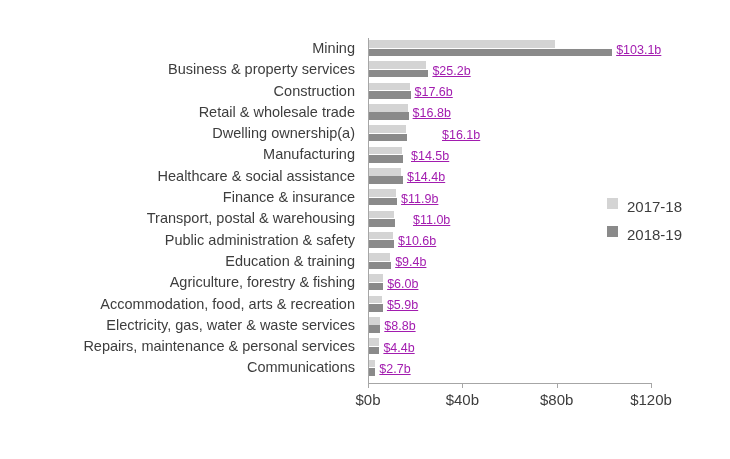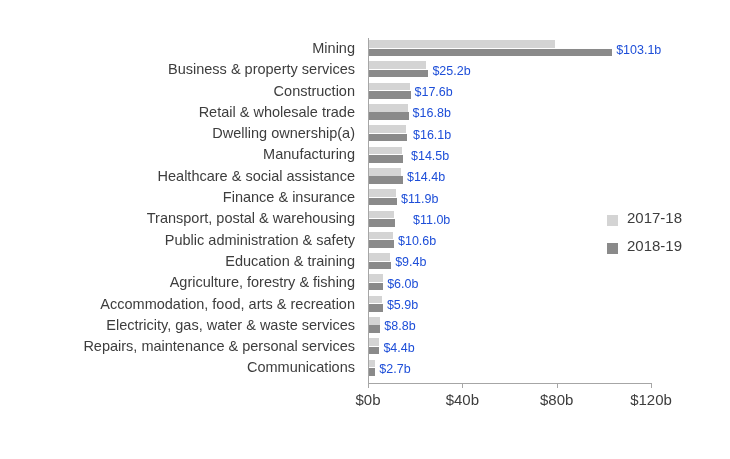--- a/index.html
+++ b/index.html
@@ -69,23 +69,24 @@
   }
   .bar-cur {
     top: 10.6px;
     background: #8a8a8a;
   }
   .bar-label {
     position: absolute;
     top: 5.5px;
     font-size: 12.5px;
     line-height: 13px;
-    color: #1d4ed8;
+    color: #a21caf;
     white-space: nowrap;
     padding-left: 4px;
+    text-decoration: underline;
   }
 
   
   .x-axis-line {
     position: absolute;
     left: 368px;
     top: 383px;
     width: 284px;
     height: 1px;
     background: #a6a6a6;
@@ -114,21 +115,21 @@
   }
 
   
   .legend {
     position: absolute;
     left: 607px;
     top: 198px;
   }
   .legend-item {
     display: flex;
-    align-items: flex-end;
+    align-items: flex-start;
     height: 28px;
   }
   .legend-swatch {
     width: 11px;
     height: 11px;
     margin-right: 9px;
   }
   .legend-text {
     font-size: 15px;
     color: #3d3d3d;
@@ -173,21 +174,21 @@
           <div class="bar bar-prev" style="width: 38.9125px; background: rgb(212, 212, 212);"></div>
           <div class="bar bar-cur" style="width: 39.62px; background: rgb(138, 138, 138);"></div>
           <div class="bar-label" style="left: 39.62px;">$16.8b</div>
         </div>
       </div>
       <div class="cat-row">
         <div class="cat-label">Dwelling ownership(a)</div>
         <div class="bars">
           <div class="bar bar-prev" style="width: 36.79px; background: rgb(212, 212, 212);"></div>
           <div class="bar bar-cur" style="width: 37.9692px; background: rgb(138, 138, 138);"></div>
-          <div class="bar-label" style="left: 22px; padding-left: 22px;">$16.1b</div>
+          <div class="bar-label" style="left: 51px; padding-left: 22px;">$16.1b</div>
         </div>
       </div>
       <div class="cat-row">
         <div class="cat-label">Manufacturing</div>
         <div class="bars">
           <div class="bar bar-prev" style="width: 33.4883px; background: rgb(212, 212, 212);"></div>
           <div class="bar bar-cur" style="width: 34.1958px; background: rgb(138, 138, 138);"></div>
           <div class="bar-label" style="left: 38px;">$14.5b</div>
         </div>
       </div>

